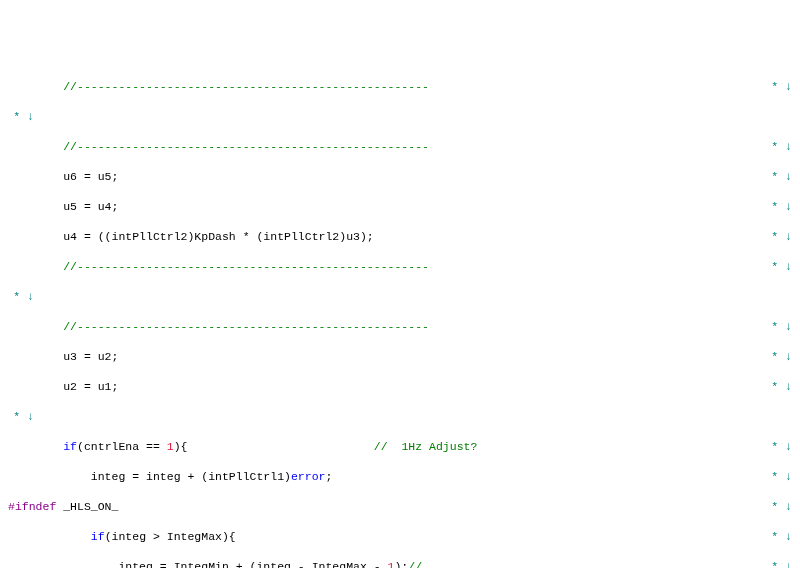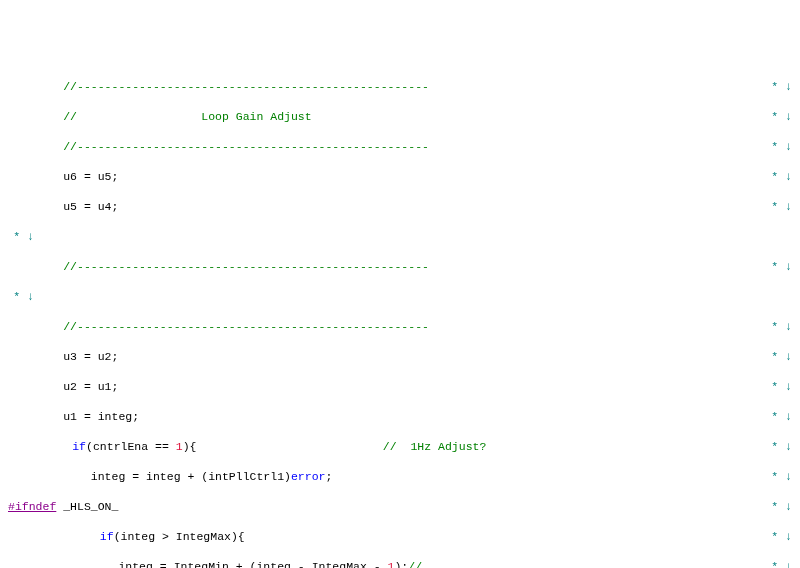--- a/index.html
+++ b/index.html
@@ -8,46 +8,46 @@
     font-family: "Courier New", Consolas, monospace;
     font-size: 11.5px;
     line-height: 15px;
     background: #ffffff;
     color: #000000;
     white-space: pre;
     width: 800px;
     box-sizing: border-box;
   }
   .c-comment { color: #008000; }
-  .c-keyword { color: #0000ff; margin-left: 9px; }
-  .c-pre     { color: #8b008b; text-decoration: underline; }
+  .c-keyword { color: #0000ff; }
+  .c-pre     { color: #8b008b; }
   .c-num     { color: #dc143c; }
   .c-type    { color: #0000ff; margin-top: 8px; }
   .eol-star  { color: #008080; }
   .row { display:flex; justify-content:space-between; }
   .gutter { width:26px; text-align:right; }
 </style>
 </head>
 <body>
 
 
 
 <div>
 <div class="row"><span><span class="c-comment">        //---------------------------------------------------</span></span><span class="gutter"><span class="eol-star">* ↓</span></span></div>
-<div class="row"><span><span class="c-comment">        //                  Loop Gain Adjust</span></span><span class="gutter"><span class="eol-star">* ↓</span></span></div>
+<div class="row"><span class="gutter"><span class="eol-star">* ↓</span></span></div>
 <div class="row"><span><span class="c-comment">        //---------------------------------------------------</span></span><span class="gutter"><span class="eol-star">* ↓</span></span></div>
 <div class="row"><span>        u6 = u5;</span><span class="gutter"><span class="eol-star">* ↓</span></span></div>
 <div class="row"><span>        u5 = u4;</span><span class="gutter"><span class="eol-star">* ↓</span></span></div>
-<div class="row"><span class="gutter"><span class="eol-star">* ↓</span></span></div>
+<div class="row"><span>        u4 = ((intPllCtrl2)KpDash * (intPllCtrl2)u3);</span><span class="gutter"><span class="eol-star">* ↓</span></span></div>
 <div class="row"><span><span class="c-comment">        //---------------------------------------------------</span></span><span class="gutter"><span class="eol-star">* ↓</span></span></div>
 <div class="row"><span class="gutter"><span class="eol-star">* ↓</span></span></div>
 <div class="row"><span><span class="c-comment">        //---------------------------------------------------</span></span><span class="gutter"><span class="eol-star">* ↓</span></span></div>
 <div class="row"><span>        u3 = u2;</span><span class="gutter"><span class="eol-star">* ↓</span></span></div>
 <div class="row"><span>        u2 = u1;</span><span class="gutter"><span class="eol-star">* ↓</span></span></div>
-<div class="row"><span>        u1 = integ;</span><span class="gutter"><span class="eol-star">* ↓</span></span></div>
+<div class="row"><span class="gutter"><span class="eol-star">* ↓</span></span></div>
 <div class="row"><span><span>        </span><span class="c-keyword">if</span><span>(cntrlEna == </span><span class="c-num">1</span><span>){</span>                           <span class="c-comment">//  1Hz Adjust?</span></span><span class="gutter"><span class="eol-star">* ↓</span></span></div>
 <div class="row"><span><span>            integ = integ + (intPllCtrl1)</span><span class="c-type">error</span><span>;</span></span><span class="gutter"><span class="eol-star">* ↓</span></span></div>
 <div class="row"><span><span class="c-pre">#ifndef</span><span> _HLS_ON_</span></span><span class="gutter"><span class="eol-star">* ↓</span></span></div>
 <div class="row"><span><span>            </span><span class="c-keyword">if</span><span>(integ &gt; IntegMax){</span></span><span class="gutter"><span class="eol-star">* ↓</span></span></div>
 <div class="row"><span><span>                integ = IntegMin + (integ - IntegMax - </span><span class="c-num">1</span><span>);</span><span class="c-comment">//</span></span><span class="gutter"><span class="eol-star">* ↓</span></span></div>
 
 
 
 
 

